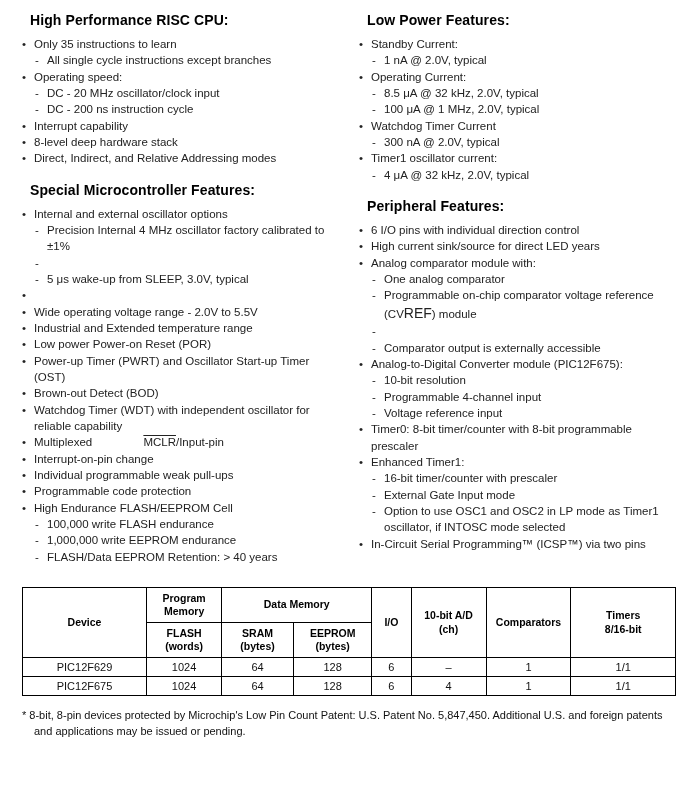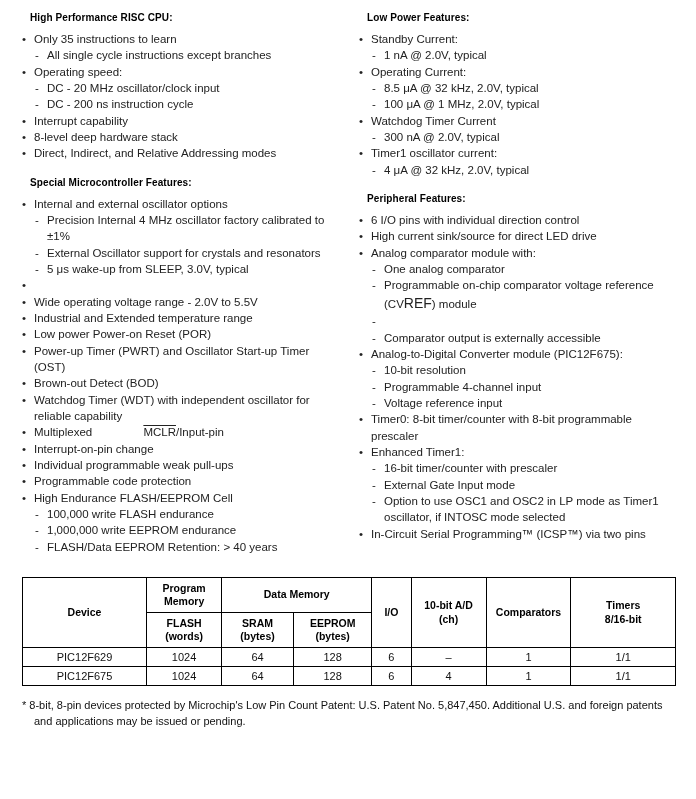--- a/index.html
+++ b/index.html
@@ -7,21 +7,21 @@
   body {
     width:696px; height:799px; overflow:hidden;
     font-family:"Liberation Sans", sans-serif;
     color:#111111;
   }
   .page { padding:12px 20px 10px 22px; }
   .columns { display:flex; gap:20px; }
   .col { flex:1 1 0; min-width:0; }
 
   .section-title {
-    font-size:10px; font-weight:bold; letter-spacing:0.1px;
+    font-size:14px; font-weight:bold; letter-spacing:0.1px;
     margin:15px 0 8px 0; color:#000;padding-left:8px;
   }
   .section:first-child .section-title { margin-top:0; }
 
   .item { display:flex; font-size:11.5px; line-height:1.42; color:#222; }
   .item .bullet { flex:0 0 12px; }
   .item.level2 { padding-left:13px; }
   .item.level2 .bullet { flex:0 0 12px; }
 
   .overline { text-decoration:overline;margin-left:48px; }
@@ -94,21 +94,20 @@
           <div class="item level1">
             <span class="bullet">•</span>
             <span class="item-text">Internal and external oscillator options</span>
           </div>
           <div class="item level2">
             <span class="bullet">-</span>
             <span class="item-text">Precision Internal 4 MHz oscillator factory calibrated to ±1%</span>
           </div>
           <div class="item level2">
             <span class="bullet">-</span>
-            <span class="item-text">External Oscillator support for crystals and resonators</span>
           </div>
           <div class="item level2">
             <span class="bullet">-</span>
             <span class="item-text">5 μs wake-up from SLEEP, 3.0V, typical</span>
           </div>
           <div class="item level1">
             <span class="bullet">•</span>
           </div>
           <div class="item level1">
             <span class="bullet">•</span>
@@ -209,21 +208,21 @@
           </div>
         </div>
         <div class="section">
           <h2 class="section-title">Peripheral Features:</h2>
           <div class="item level1">
             <span class="bullet">•</span>
             <span class="item-text">6 I/O pins with individual direction control</span>
           </div>
           <div class="item level1">
             <span class="bullet">•</span>
-            <span class="item-text">High current sink/source for direct LED drive</span>
+            <span class="item-text">High current sink/source for direct LED years</span>
           </div>
           <div class="item level1">
             <span class="bullet">•</span>
             <span class="item-text">Analog comparator module with:</span>
           </div>
           <div class="item level2">
             <span class="bullet">-</span>
             <span class="item-text">One analog comparator</span>
           </div>
           <div class="item level2">

